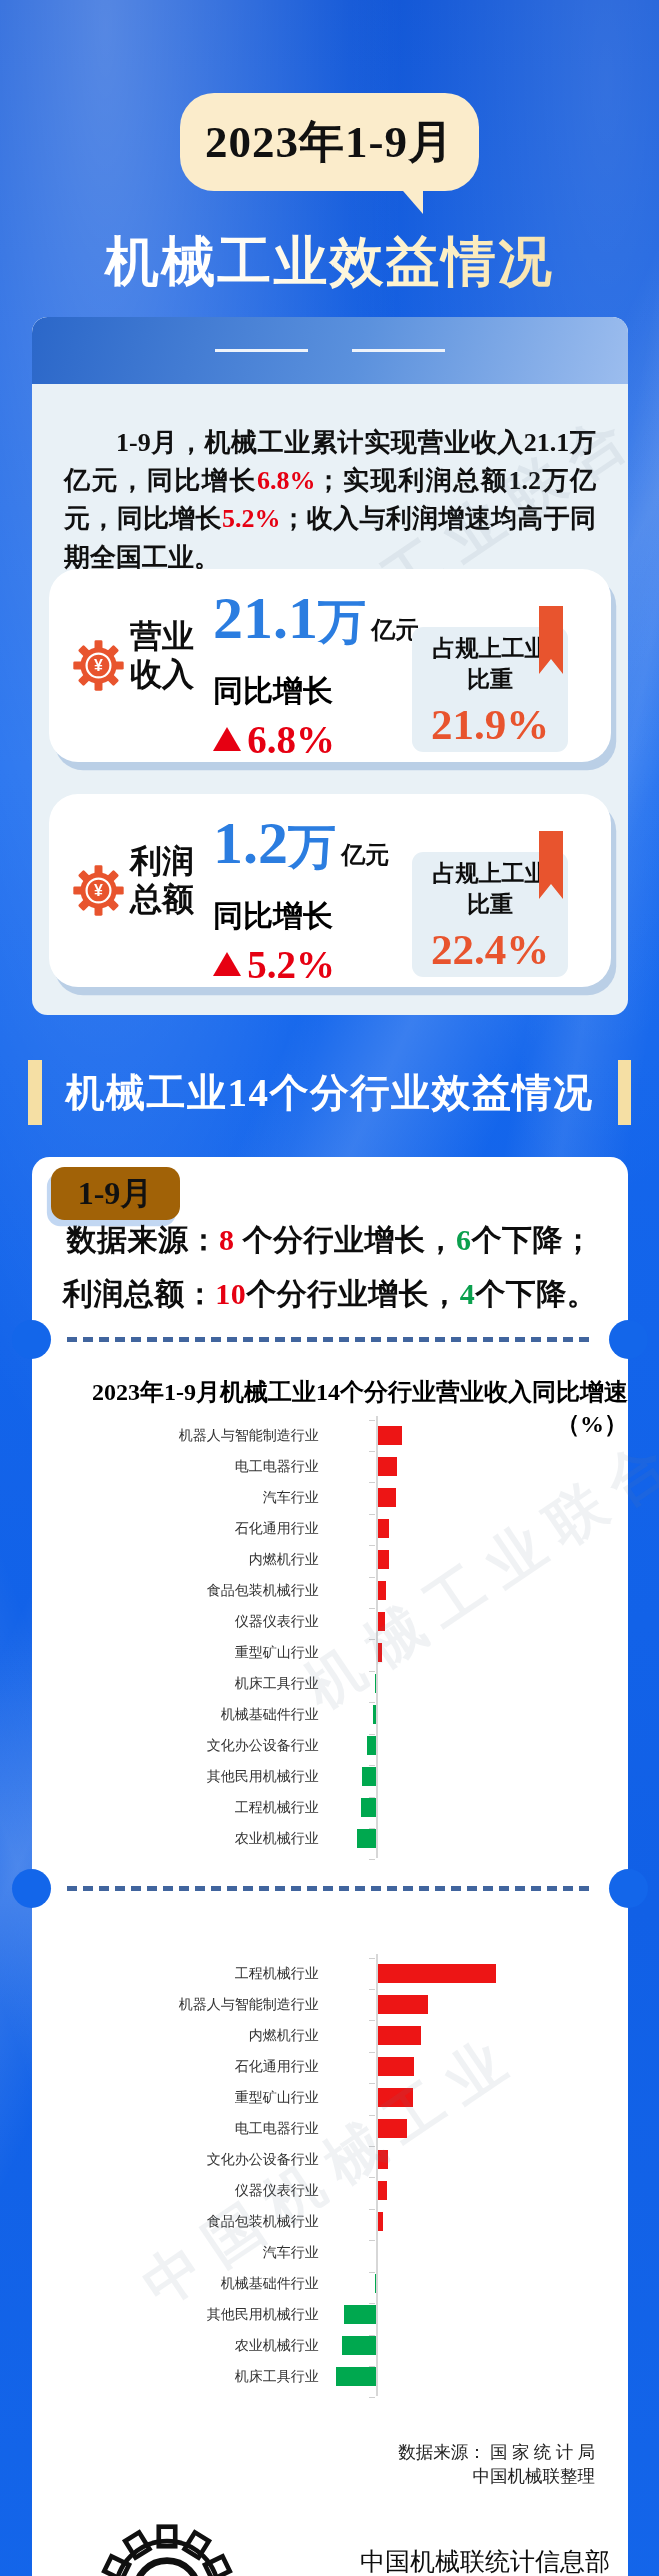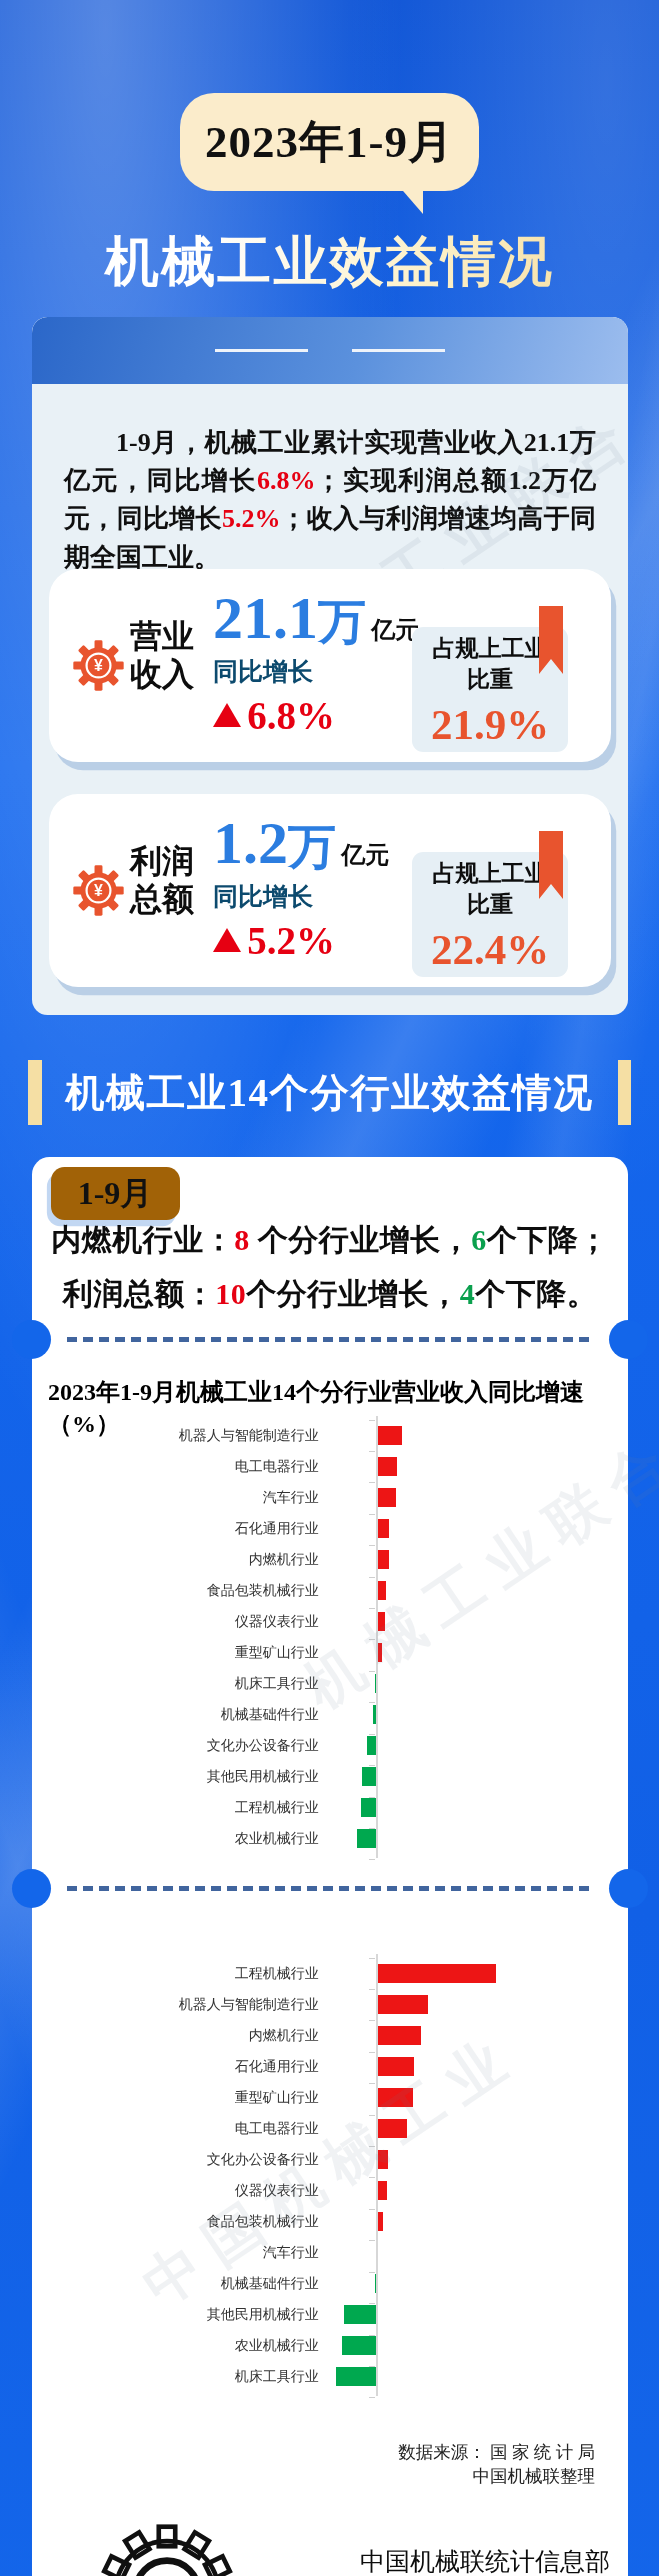--- a/index.html
+++ b/index.html
@@ -40,21 +40,21 @@
 
   .card{position:absolute;left:17px;width:562px;height:193px;background:#ffffff;border-radius:29px;
         box-shadow:5.2px 8.2px 0 rgba(148,178,216,.55);}
   .card1{top:252px;} .card2{top:477px;}
   .gear-icon{position:absolute;left:23px;top:70px;width:53px;height:53px;}
   .card-label{position:absolute;left:81px;top:48px;font-size:32px;font-weight:700;color:#0d0d0d;line-height:1.2;}
   .val-col{position:absolute;left:164px;top:18.5px;}
   .big-num{font-size:60px;font-weight:700;color:#2b7de0;line-height:1;}
   .big-wan{font-size:48px;font-weight:700;color:#2b7de0;}
   .unit-sm{font-size:24px;font-weight:700;color:#0d0d0d;margin-left:5.2px;}
-  .g-label{font-size:25px;font-weight:700;color:#0c4a6e;margin-top:1px;}
+  .g-label{font-size:30px;font-weight:700;color:#000000;margin-top:17px;}
   .g-row{margin-top:8.2px;display:flex;align-items:center;}
   .tri-up-icon{width:0;height:0;border-left:14px solid transparent;border-right:14px solid transparent;
       border-bottom:24px solid #e60012;margin-right:6.2px;}
   .g-val{font-size:39px;font-weight:700;color:#e60012;line-height:1;}
   .share-box{position:absolute;right:43px;top:58px;width:156px;height:125px;background:#e6eff5;border-radius:11.3px;
       display:flex;flex-direction:column;align-items:center;justify-content:center;}
   .share-label{font-size:23px;font-weight:700;color:#0d0d0d;text-align:center;line-height:1.35;}
   .share-val{font-size:43px;font-weight:700;color:#e8542e;margin-top:7.2px;line-height:1;}
   .bookmark-icon{position:absolute;right:48px;top:37px;width:24px;height:68px;background:#e8542e;
       clip-path:polygon(0 0,100% 0,100% 100%,50% 78%,0 100%);}
@@ -68,21 +68,21 @@
   .panel2{left:32px;top:1157px;width:596px;height:1534px;background:#ffffff;border-radius:17.5px;}
   .tab{position:absolute;left:18.5px;top:10.3px;width:129px;height:53px;background:#a16207;border-radius:13.4px;
        box-shadow:-4.1px 6.2px 0 rgba(173,202,238,.75);display:flex;align-items:center;justify-content:center;}
   .tab-text{font-size:32px;font-weight:700;color:#111;}
   .summary{position:absolute;left:0;top:63px;width:100%;text-align:center;font-size:30px;font-weight:700;color:#0d0d0d;}
   .summary .line{margin-bottom:13.4px;letter-spacing:0.5px;}
   .divider{position:absolute;left:35px;width:526px;height:4.6px;
       background:repeating-linear-gradient(90deg,#41659e 0 9.8px,transparent 9.8px 16px);}
   .div1{top:180px;} .div2{top:729px;}
   .dot{position:absolute;width:39px;height:39px;border-radius:50%;background:#1366ea;}
-  .chart-title{position:absolute;left:16px;width:100%;text-align:left;font-size:24px;font-weight:700;color:#000;}
+  .chart-title{position:absolute;left:0;width:100%;text-align:right;font-size:24px;font-weight:700;color:#000;}
   .ct1{top:219px;} .ct2{top:764px;}
   .crows{position:absolute;left:0;width:596px;}
   .cr1{top:263px;} .cr2{top:801px;}
   .crow{height:31px;display:flex;align-items:center;}
   .clabel{width:294px;padding-right:7.2px;box-sizing:border-box;text-align:right;
       font-family:"Liberation Sans","DejaVu Sans",sans-serif;font-size:14px;color:#333;white-space:nowrap;}
   .cbarzone{position:relative;flex:1;height:100%;}
   .bar{position:absolute;top:6.2px;height:18.5px;}
   .bar.pos{background:#ed1515;}
   .bar.neg{background:#00a84f;}
@@ -199,21 +199,21 @@
   <div class="sec2-title">机械工业14个分行业效益情况</div>
   <div class="head-bar"></div>
 </div>
 
 <div class="abs panel2">
   <div class="tab">
     <span class="tab-text">1-9月</span>
   </div>
 
   <div class="summary">
-    <div class="line"><span>内燃机行业：</span><span class="red">8</span><span> 个分行业增长，</span><span class="green">6</span><span>个下降；</span></div>
+    <div class="line"><span>数据来源：</span><span class="red">8</span><span> 个分行业增长，</span><span class="green">6</span><span>个下降；</span></div>
     <div class="line"><span>利润总额：</span><span class="red">10</span><span>个分行业增长，</span><span class="green">4</span><span>个下降。</span></div>
   </div>
 
   <div class="divider div1"></div>
   <div class="dot" style="left:-19.6px;top:163px;"></div>
   <div class="dot" style="right:-19.6px;top:163px;"></div>
 
   <div class="chart-title ct1">2023年1-9月机械工业14个分行业营业收入同比增速（%）</div>
   <div class="crows cr1">
       <div class="crow">

